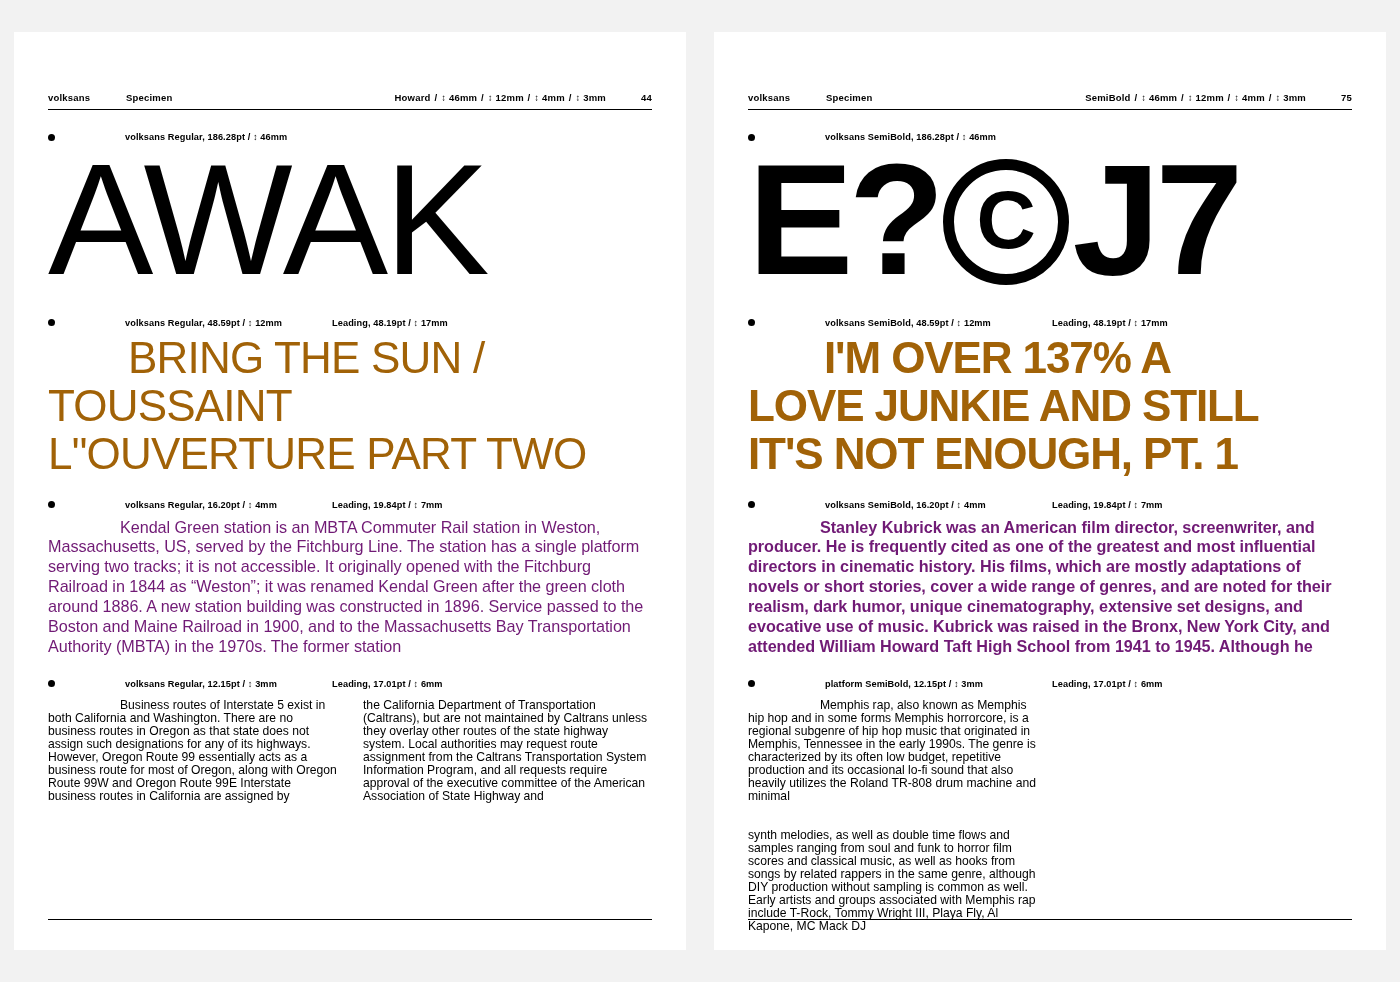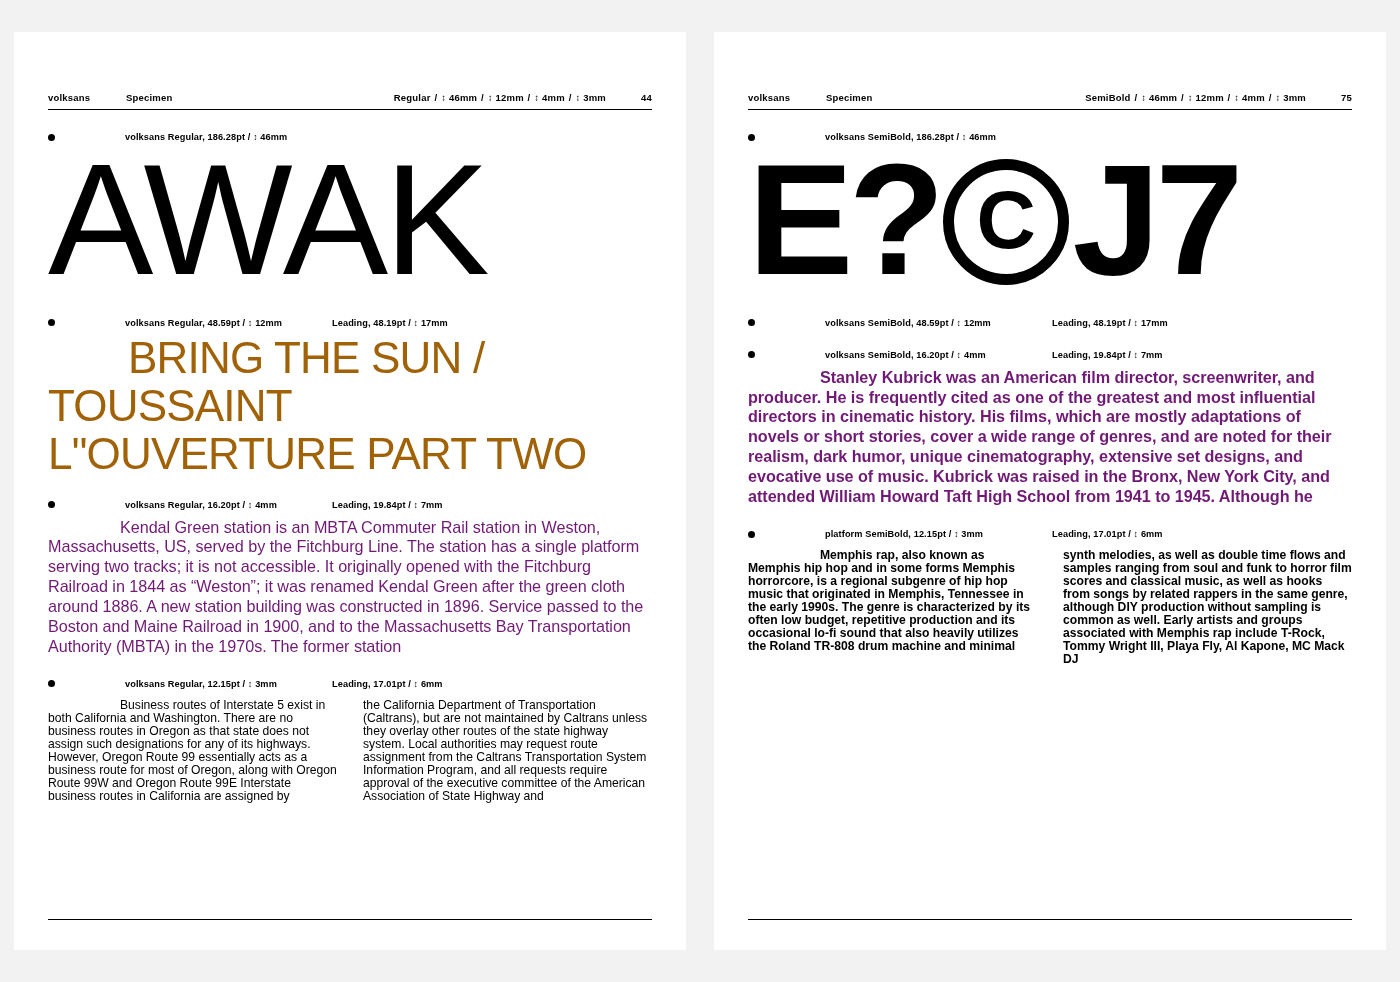--- a/index.html
+++ b/index.html
@@ -120,21 +120,21 @@
 
   
   .cols {
     display: flex;
     gap: 26px;
     margin-top: 10px;
     font-size: 12.15px;
     line-height: 13px;
     color: #000;
   }
-  .cols.bold { font-weight: 700; }
+  .cols.bold { font-weight: 400; flex-direction: column; }
   .cols .col { width: 290px; }
   .cols .ind { display: inline-block; width: 72px; }
 
   .footrule {
     position: absolute;
     left: 34px; right: 34px;
     bottom: 30px;
     border-top: 1.3px solid #000;
   }
 </style>
@@ -142,21 +142,21 @@
 <body>
 
 <div class="spread">
 
   <div class="page">
 
     <div class="runhead">
       <div class="rh-left">volksans</div>
       <div class="rh-spec">Specimen</div>
       <div class="rh-mid">
-        <span>Regular</span><span class="slash"> / </span><span>↕ <span>46mm</span></span><span class="slash"> / </span><span>↕ <span>12mm</span></span><span class="slash"> / </span><span>↕ <span>4mm</span></span><span class="slash"> / </span><span>↕ <span>3mm</span></span>
+        <span>Howard</span><span class="slash"> / </span><span>↕ <span>46mm</span></span><span class="slash"> / </span><span>↕ <span>12mm</span></span><span class="slash"> / </span><span>↕ <span>4mm</span></span><span class="slash"> / </span><span>↕ <span>3mm</span></span>
       </div>
       <div class="rh-page">44</div>
     </div>
 
     <div class="metarow">
       <span class="bullet"></span>
       <span class="meta-a">volksans Regular, 186.28pt / ↕ 46mm</span>
     </div>
     <div class="display">AWAK</div>
 
@@ -206,20 +206,25 @@
       <span class="bullet"></span>
       <span class="meta-a">volksans SemiBold, 186.28pt / ↕ 46mm</span>
     </div>
     <div class="display bold"><span>E</span><span>?</span><span class="circ-c"><span>C</span></span><span>J7</span></div>
 
     <div class="metarow">
       <span class="bullet"></span>
       <span class="meta-a">volksans SemiBold, 48.59pt / ↕ 12mm</span>
       <span class="meta-b narrow">Leading, 48.19pt / ↕ 17mm</span>
     </div>
+    <div class="headline bold">
+      <span class="indent"></span><span>I'M OVER 137% A</span><br>
+      <span>LOVE JUNKIE AND STILL</span><br>
+      <span>IT'S NOT ENOUGH, PT. 1</span>
+    </div>
 
     <div class="metarow">
       <span class="bullet"></span>
       <span class="meta-a">volksans SemiBold, 16.20pt / ↕ 4mm</span>
       <span class="meta-b narrow">Leading, 19.84pt / ↕ 7mm</span>
     </div>
     <div class="body1 bold"><span class="ind"></span><span>Stanley Kubrick was an American film director, screenwriter, and producer. He is frequently cited as one of the greatest and most influential directors in cinematic history. His films, which are mostly adaptations of novels or short stories, cover a wide range of genres, and are noted for their realism, dark humor, unique cinematography, extensive set designs, and evocative use of music. Kubrick was raised in the Bronx, New York City, and attended William Howard Taft High School from 1941 to 1945. Although he</span></div>
 
     <div class="metarow">
       <span class="bullet"></span>

